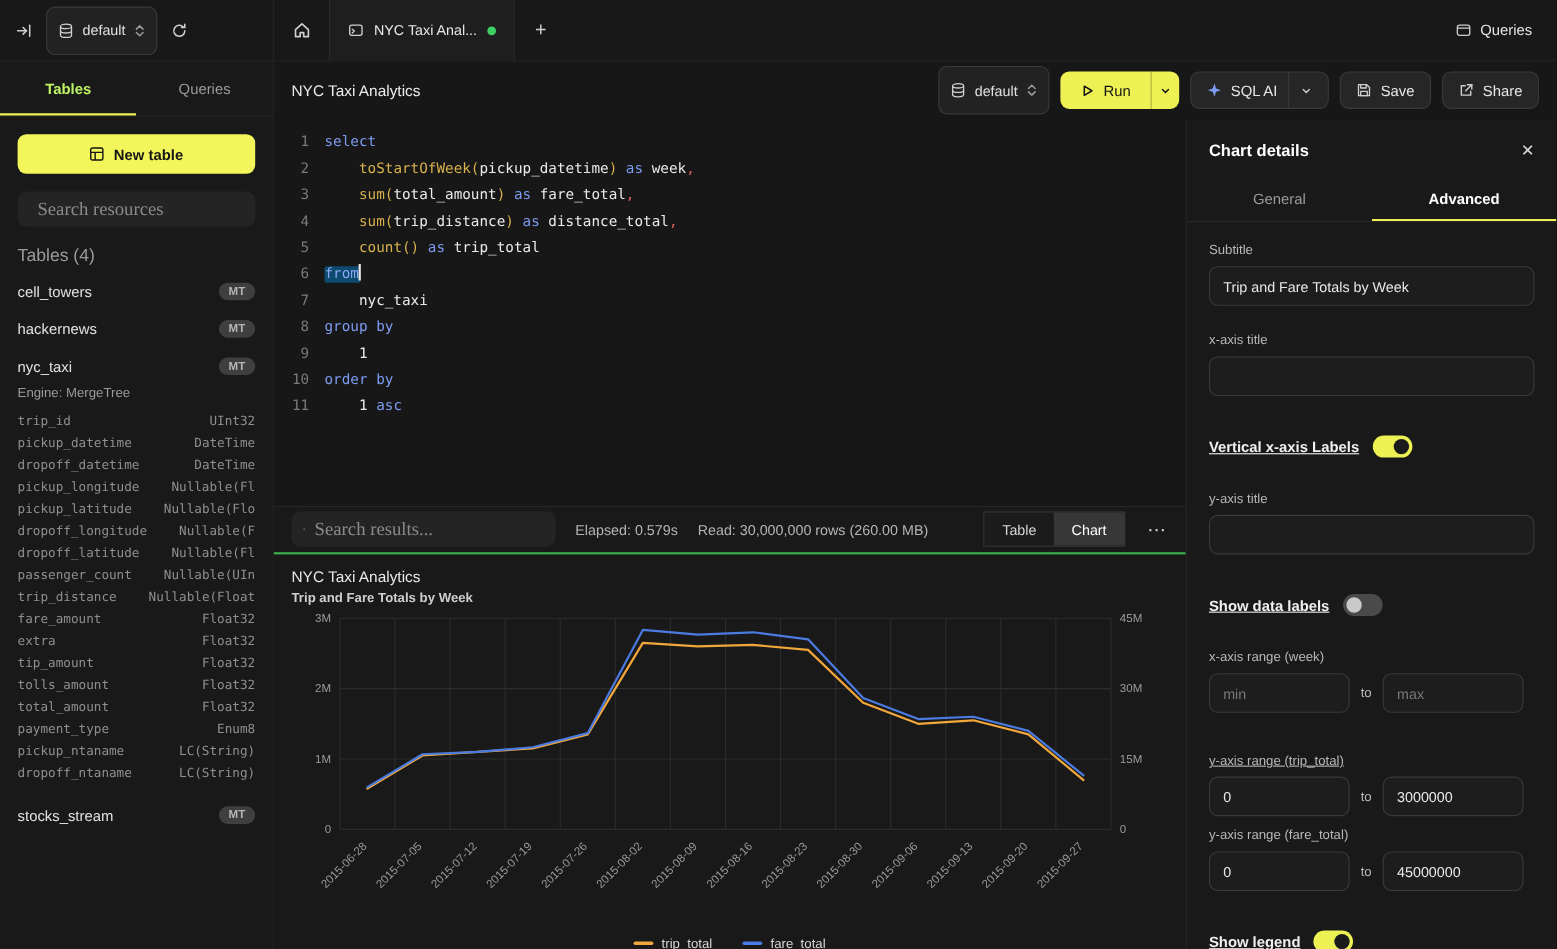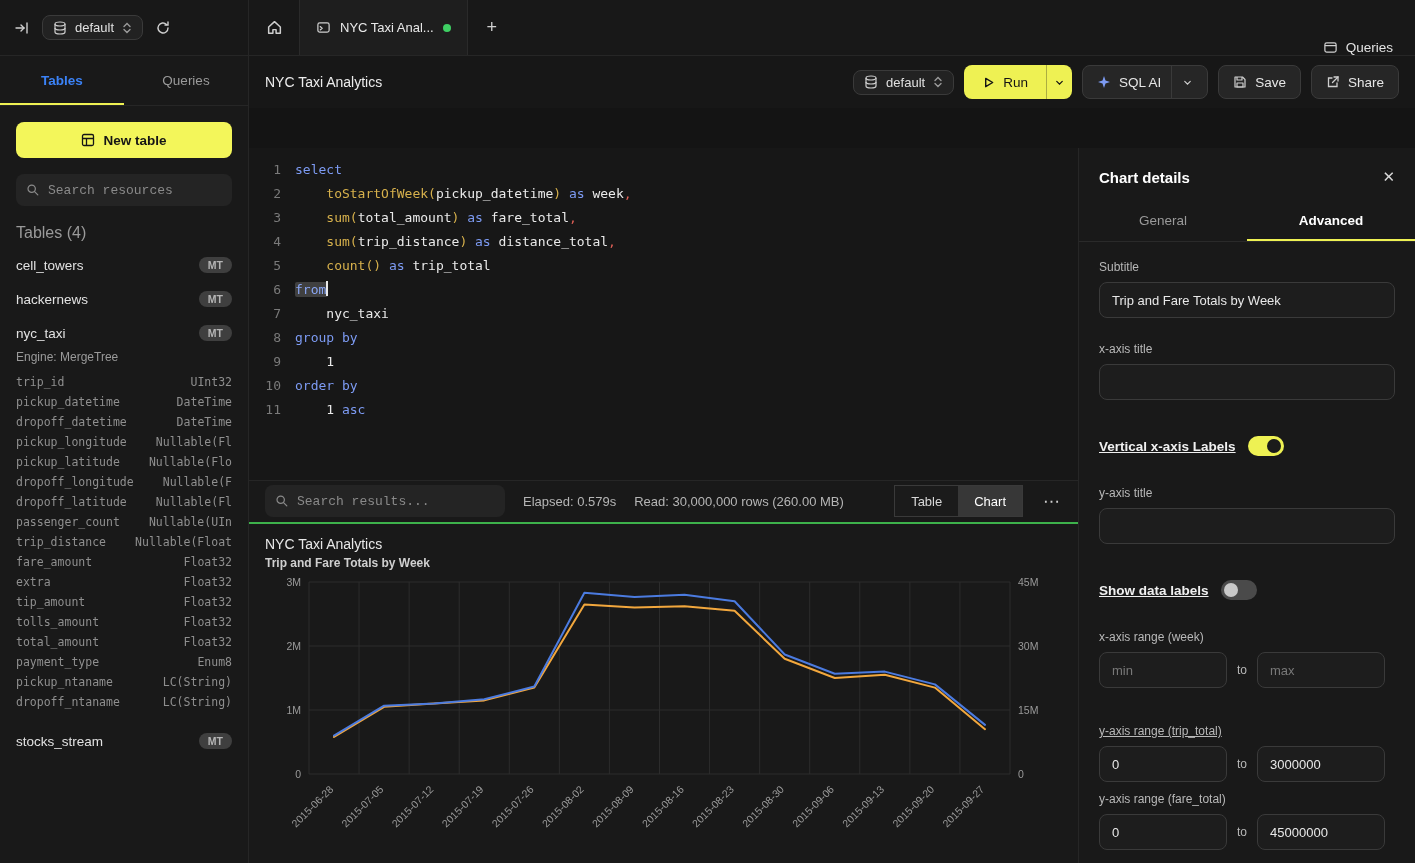--- a/index.html
+++ b/index.html
@@ -4,44 +4,44 @@
 <style>
   * { margin:0; padding:0; box-sizing:border-box; }
   html,body { width:1415px; height:863px; overflow:hidden; }
   body { background:#141414; color:#e6e6e6; font-family:"Liberation Sans", sans-serif; }
   .app { width:1415px; height:863px; display:flex; flex-direction:column; }
 
   
   .topbar { height:56px; flex:none; display:flex; align-items:center; background:#181818; border-bottom:1px solid #262626; }
   .topbar-left { width:249px; height:100%; flex:none; display:flex; align-items:center; gap:12px; padding:0 14px; border-right:1px solid #262626; }
   .icon-btn { display:flex; align-items:center; justify-content:center; cursor:pointer; color:#cfcfcf; background:none; border:none; }
-  .db-pill { display:flex; align-items:center; gap:8px; background:#222222; border:1px solid #3a3a3a; border-radius:8px; height:25px; padding:0 10px; font-size:13px; color:#e0e0e0; cursor:pointer; }
-  .topbar-main { flex:1; display:flex; align-items:flex-end; height:100%; }
+  .db-pill { display:flex; align-items:center; gap:8px; background:#222222; border:1px solid #3a3a3a; border-radius:8px; height:44px; padding:0 10px; font-size:13px; color:#e0e0e0; cursor:pointer; }
+  .topbar-main { flex:1; display:flex; align-items:center; height:100%; }
   .home-btn { width:50px; height:100%; }
   .tab { height:100%; display:flex; align-items:center; gap:9px; padding:0 16px; background:#1e1e1e; border-left:1px solid #2a2a2a; border-right:1px solid #2a2a2a; font-size:13px; color:#e8e8e8; cursor:pointer; }
   .green-dot { width:8px; height:8px; border-radius:50%; background:#3ecf63; }
   .plus-btn { width:48px; height:100%; font-size:18px; }
   .topbar-spacer { flex:1; }
   .queries-btn { display:flex; align-items:center; gap:8px; margin-right:22px; font-size:13.5px; color:#e3e3e3; cursor:pointer; }
 
   
   .content { flex:1; display:flex; min-height:0; }
   .sidebar { width:249px; flex:none; border-right:1px solid #262626; background:#191919; display:flex; flex-direction:column; overflow:hidden; }
-  .right-of-sidebar { flex:1; display:flex; flex-direction:column; min-width:0;gap:40px; }
+  .right-of-sidebar { flex:1; display:flex; flex-direction:column; min-width:0; }
   .body-row { flex:1; display:flex; min-height:0; }
   .main-center { flex:1; min-width:0; display:flex; flex-direction:column; background:#171717; }
   .right-panel { width:337px; flex:none; border-left:1px solid #262626; background:#191919; display:flex; flex-direction:column; overflow:hidden; }
 
   
   .sidebar-tabs { display:flex; height:50px; flex:none; border-bottom:1px solid #262626; }
   .s-tab { flex:1; display:flex; align-items:center; justify-content:center; font-size:13.5px; color:#9a9a9a; cursor:pointer; }
-  .s-tab.active { color:#3b82f6; box-shadow:inset 0 -2px 0 #eef153; font-weight:600; }
+  .s-tab.active { color:#bef264; box-shadow:inset 0 -2px 0 #eef153; font-weight:600; }
   .new-table { margin:16px; height:36px; flex:none; background:#f3f65a; border:none; border-radius:8px; color:#151515; font-weight:600; font-size:13.5px; display:flex; align-items:center; justify-content:center; gap:8px; cursor:pointer; }
   .search-box { margin:0 16px; height:32px; flex:none; background:#242424; border-radius:8px; display:flex; align-items:center; gap:8px; padding:0 10px; }
-  .search-box input { flex:1; background:transparent; border:none; outline:none; color:#86efac; font-size:13px; font-family:Liberation Mono, monospace; }
+  .search-box input { flex:1; background:transparent; border:none; outline:none; color:#86efac; font-size:17px; font-family:Liberation Serif, serif; }
   .search-box input::placeholder { color:#8a8a8a; }
   .tables-header { margin:18px 16px 6px; font-size:16px; color:#9a9a9a; }
   .table-row { height:34px; flex:none; display:flex; align-items:center; justify-content:space-between; padding:0 16px; font-size:13.5px; color:#e2e2e2; cursor:pointer; }
   .badge { background:#3f3f3f; color:#b5b5b5; font-size:10.5px; padding:2px 9px; border-radius:10px; font-weight:600; }
   .engine { padding:0 16px 8px; font-size:12px; color:#9a9a9a; }
   .col-row { display:flex; justify-content:space-between; align-items:center; padding:0 16px; height:20px; font-family:"DejaVu Sans Mono", monospace; font-size:11.5px; color:#8f8f8f; cursor:pointer; }
   .stocks-row { margin-top:12px; }
 
   
   .main-header { height:52px; flex:none; display:flex; align-items:center; justify-content:space-between; padding:0 16px; background:#171717; }
@@ -54,21 +54,21 @@
   .btn-caret { display:flex; align-items:center; padding-left:10px; margin-left:2px; border-left:1px solid #3a3a3a; height:100%; }
 
   
   .editor { flex:1; display:flex; padding-top:10px; font-family:"DejaVu Sans Mono", monospace; font-size:13px; line-height:24px; overflow:hidden; background:#171717; cursor:text; }
   .gutter { width:46px; flex:none; text-align:right; padding-right:14px; color:#7a7a7a; }
   .code { flex:1; white-space:pre; }
   .tok-kw { color:#7d9bf3; }
   .tok-fn { color:#d7b14c; }
   .tok-pl { color:#eaeaea; }
   .tok-cm { color:#df5f56; }
-  .tok-kwsel { color:#8aa6f5; background:#404040; border-radius:2px; }
+  .tok-kwsel { color:#8aa6f5; background:#0c4a6e; border-radius:2px; }
   .tok-kwsel::after { content:""; display:inline-block; width:2px; height:15px; background:#e8e8e8; vertical-align:-2px; }
 
   
   .results-bar { height:42px; flex:none; display:flex; align-items:center; gap:18px; padding:0 16px; border-top:1px solid #262626; background:#191919; }
   .results-search { width:240px; margin:0;align-items:center; }
   .meta-text { font-size:13px; color:#b5b5b5; white-space:nowrap; }
   .rb-spacer { flex:1; }
   .seg { display:flex; border:1px solid #3a3a3a; border-radius:0; overflow:hidden; height:32px; }
   .seg-item { display:flex; align-items:center; padding:0 16px; font-size:13px; color:#d8d8d8; background:#1b1b1b; cursor:pointer; }
   .seg-item.active { background:#373737; color:#ffffff; }

